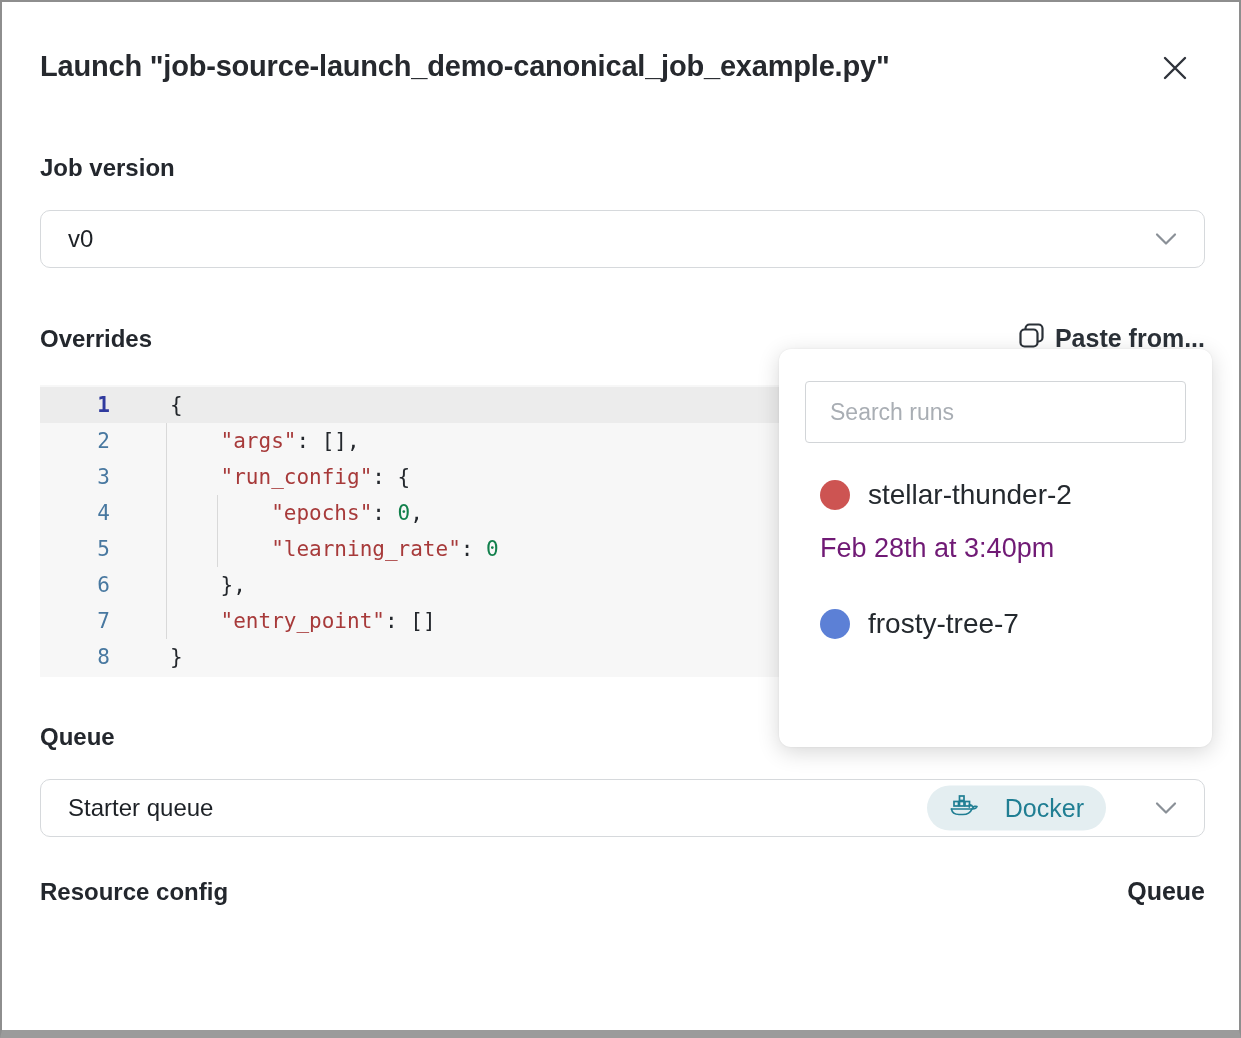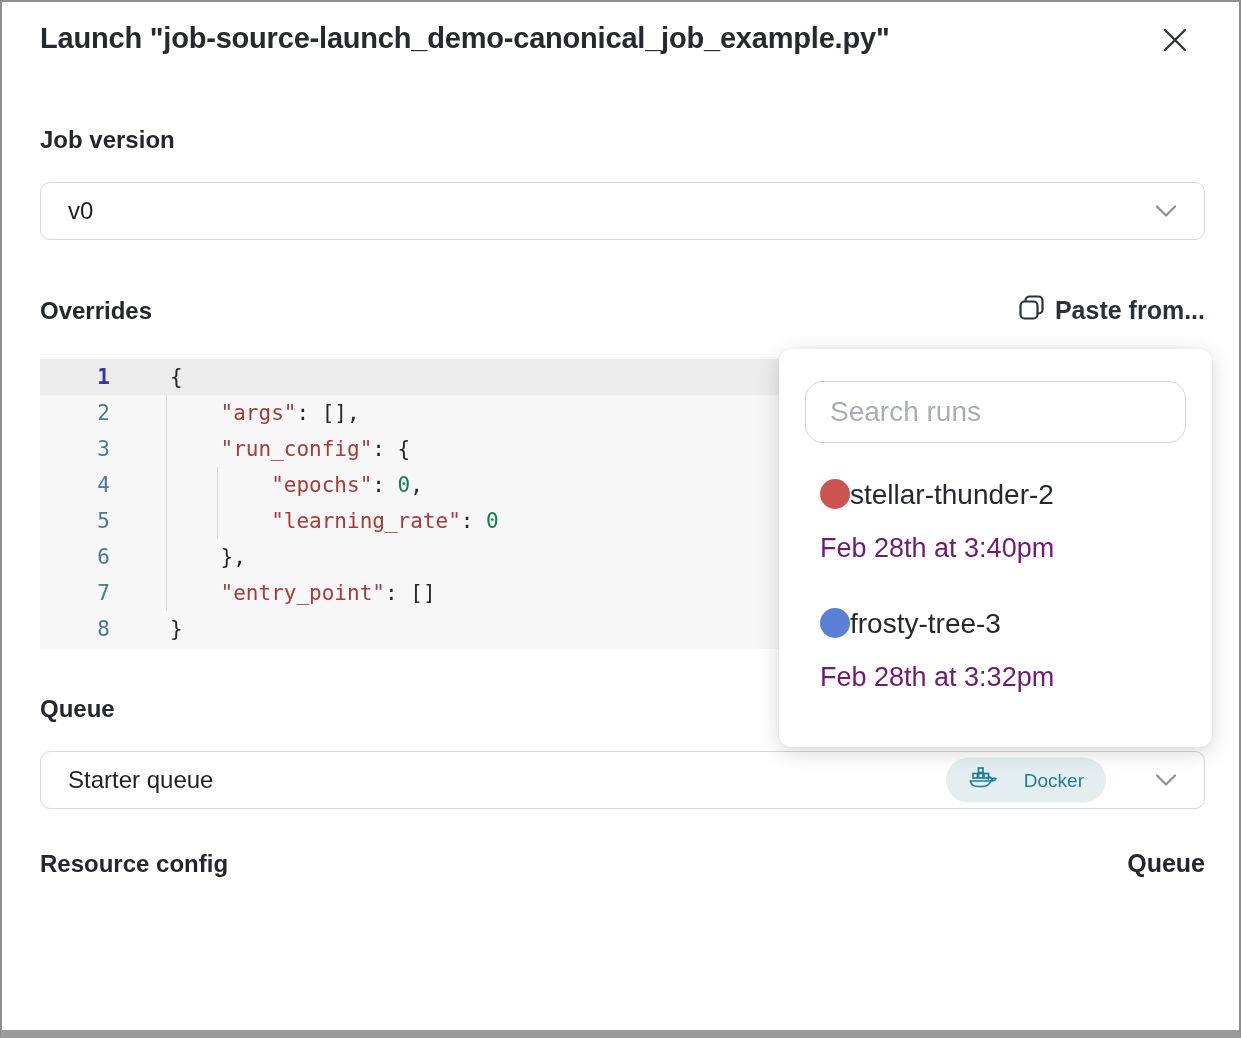--- a/index.html
+++ b/index.html
@@ -14,21 +14,21 @@
     width: 1241px;
     height: 1038px;
     background: #ffffff;
     border: 2px solid #8e8e8e;
     border-bottom: 8px solid #9b9b9b;
     padding: 0 34px 0 38px;
     overflow: hidden;
   }
   
   .title-row {
-    margin-top: 20px;
+    margin-top: 48px;
     display: flex;
     align-items: flex-start;
     justify-content: space-between;
   }
   .dialog-title {
     font-size: 29px;
     font-weight: 700;
     color: #26292e;
     letter-spacing: -0.2px;
     line-height: 1.15;
@@ -77,21 +77,21 @@
   }
   .select-chevron { position: absolute; right: 26px; top: 50%; transform: translateY(-50%); line-height: 0; }
   
   .queue-badge {
     position: absolute;
     right: 98px; top: 50%; transform: translateY(-50%);
     height: 45px;
     display: flex; align-items: center; gap: 26px;
     padding: 0 22px;
     border-radius: 23px;
-    font-size: 19px;
+    font-size: 25px;
   }
   
   .editor {
     position: relative;
     margin-top: 28px;
     background: #f7f7f7;
     padding: 2px 0;
     font-family: "DejaVu Sans Mono", monospace;
     font-size: 21px;
     line-height: 36px;
@@ -126,31 +126,31 @@
     background: #ffffff;
     border-radius: 12px;
     box-shadow: 0 5px 22px rgba(0,0,0,0.16), 0 0 2px rgba(0,0,0,0.08);
     padding: 32px 26px 26px 26px;
     z-index: 10;
   }
   .search-input {
     width: 100%;
     height: 62px;
     border: 1.5px solid #d2d5d8;
-    border-radius: 18px;
+    border-radius: 4px;
     padding: 0 24px;
     font-family: "Liberation Sans", sans-serif;
-    font-size: 28px;
+    font-size: 23px;
     color: #33373d;
     outline: none;
   }
   .search-input::placeholder { color: #a9aeb4; }
   .runs-list { margin-top: 36px; padding-left: 15px; }
   .run-item + .run-item { margin-top: 44px; }
-  .run-row { display: flex; }
+  .run-row { display: flex; align-items: center; gap: 18px; }
   .run-dot { width: 30px; height: 30px; border-radius: 50%; flex: none; }
   .run-name { font-size: 28px; color: #24292e; }
   .run-date { margin-top: 22px; font-size: 27px; color: #701a75; }
   
   .lbl-queue { margin-top: 46px; }
 </style>
 </head>
 <body>
 
 <div class="modal">
@@ -238,20 +238,19 @@
         <div class="run-item">
           <div class="run-row">
             <span class="run-dot" style="background: rgb(205, 84, 82);"></span>
             <span class="run-name">stellar-thunder-2</span>
           </div>
           <div class="run-date">Feb 28th at 3:40pm</div>
         </div>
         <div class="run-item">
           <div class="run-row">
             <span class="run-dot" style="background: rgb(92, 128, 214);"></span>
-            <span class="run-name">frosty-tree-3</span>
+            <span class="run-name">frosty-tree-7</span>
           </div>
-          <div class="run-date">Feb 28th at 3:32pm</div>
         </div>
       </div>
   </div>
 
 </div>
 
 </body></html>

